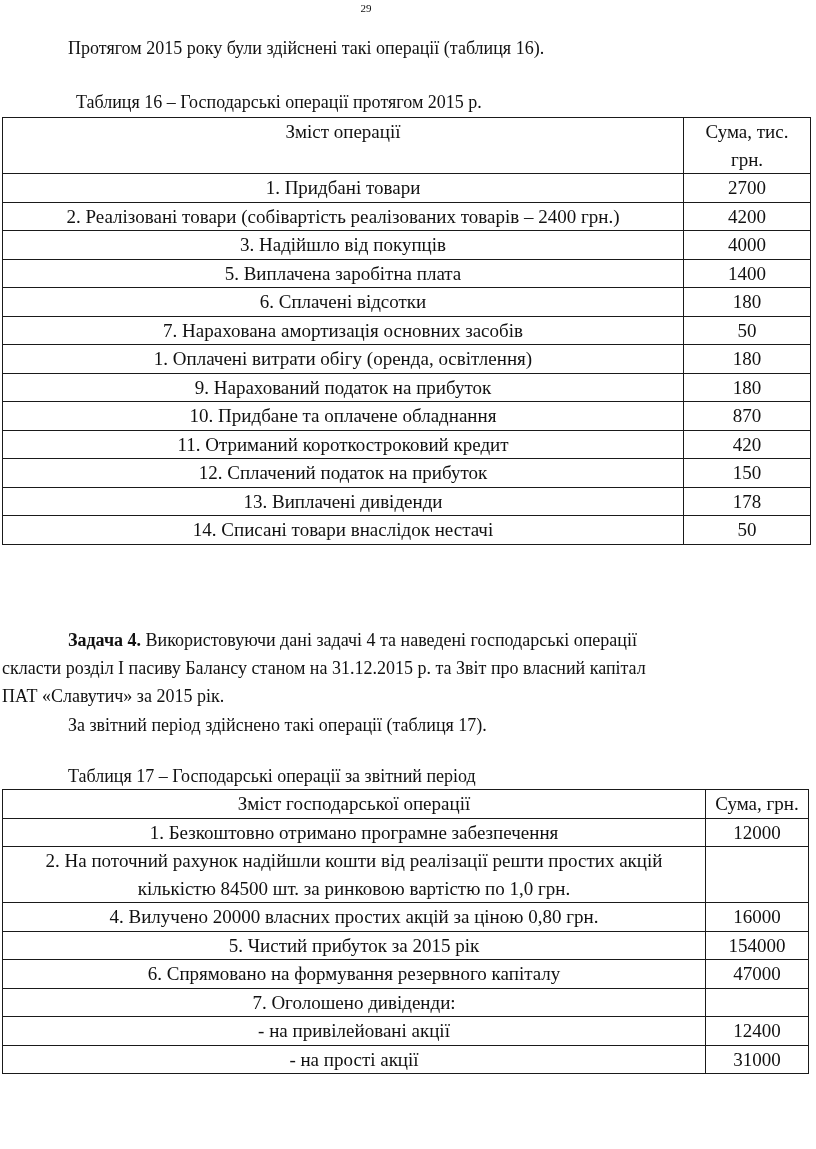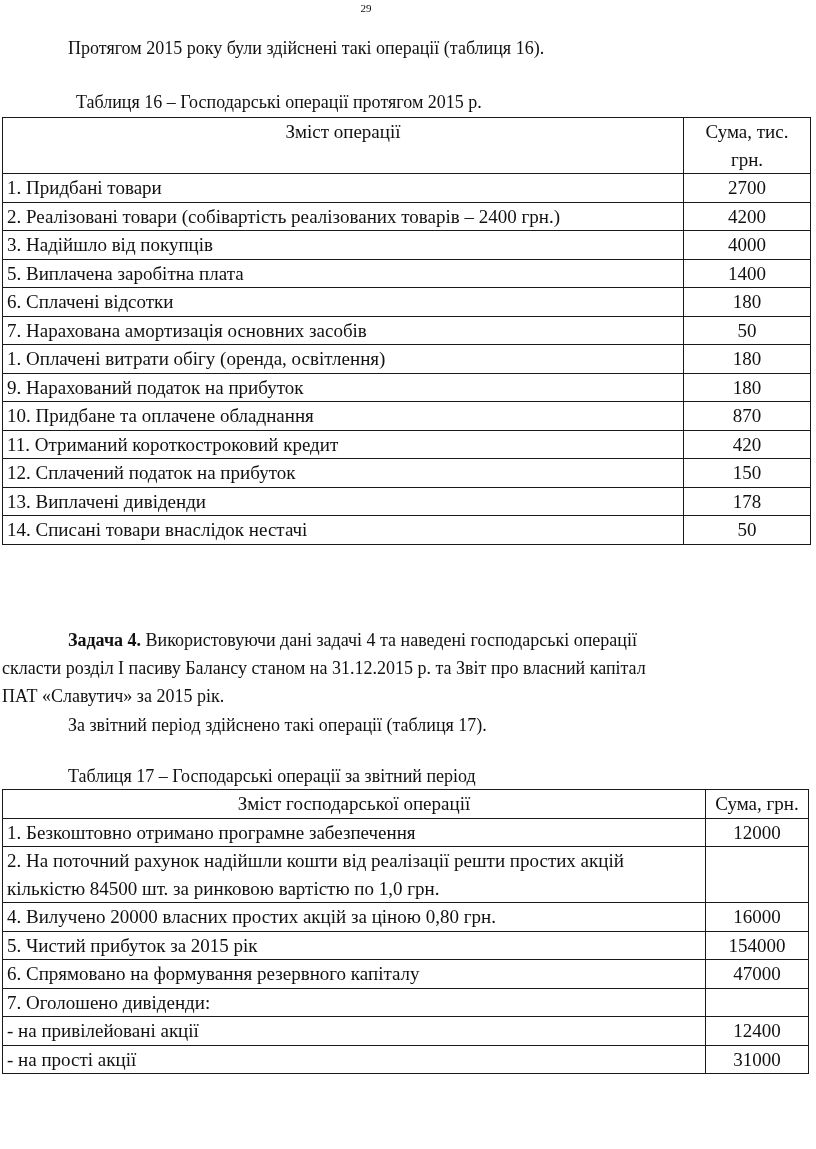--- a/index.html
+++ b/index.html
@@ -13,21 +13,21 @@
   .para { font-size: 18px; line-height: 28px; }
   table.ops {
     position: absolute; border-collapse: collapse; table-layout: fixed;
     font-size: 19px;
     border-radius: 32px;
   }
   table.ops td {
     border: 1.6px solid #1a1a1a; padding: 0 4px; line-height: 27.5px;
     vertical-align: top; overflow: hidden;
   }
-  table.ops td.desc { text-align: left; white-space: normal; }
+  table.ops td.desc { text-align: center; white-space: normal; }
   table.ops td.amt { text-align: center; }
   table.ops tr.head td { text-align: center; }
   table.ops tr.head td.amt { line-height: 27.5px; }
   .bold { font-weight: bold; }
   .justify { text-align: justify; text-align-last: left; white-space: normal; }
 </style>
 </head>
 <body>
 
 <div class="abs page-num">29</div>

